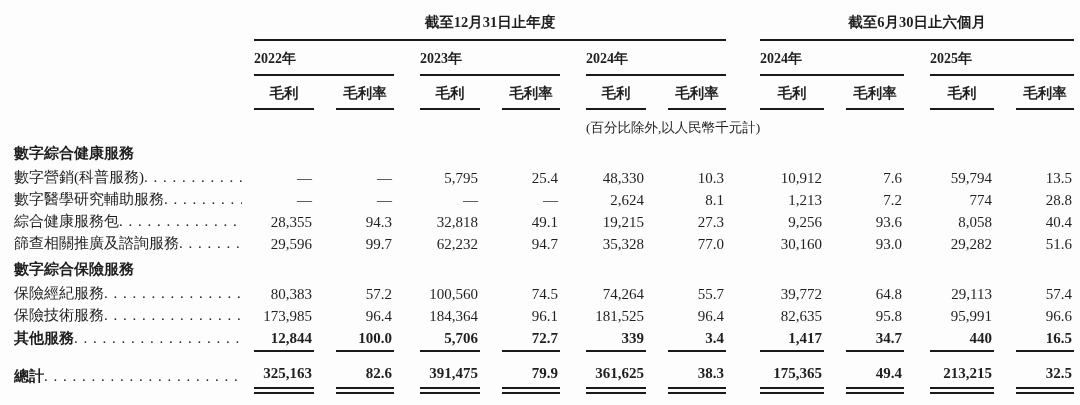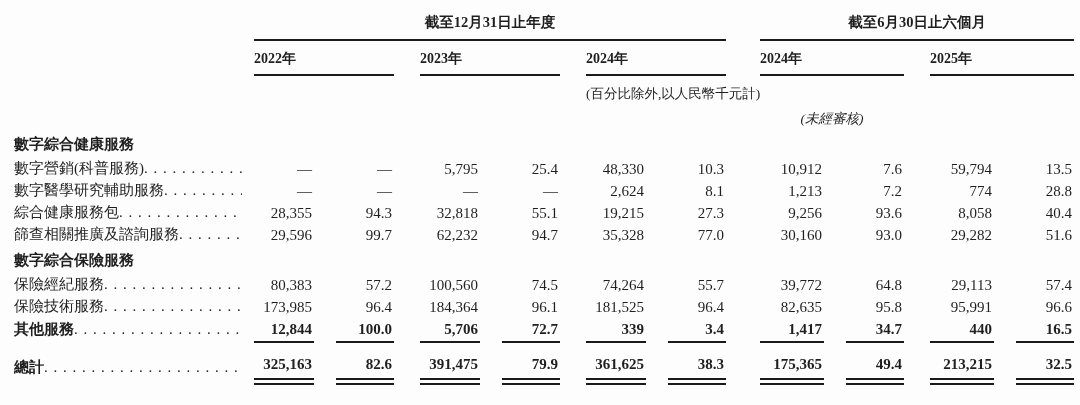--- a/index.html
+++ b/index.html
@@ -137,29 +137,46 @@
         <th colspan="3">2022年</th>
         <td class="gap"></td>
         <th colspan="3">2023年</th>
         <td class="gap"></td>
         <th colspan="3">2024年</th>
         <td class="gap"></td>
         <th colspan="3">2024年</th>
         <td class="gap"></td>
         <th colspan="3">2025年</th>
       </tr>
+      <tr class="measure-row">
+        <td></td>
+        <th>毛利</th>
+        <td class="gap"></td>
+        <th>毛利率</th>
+        <td class="gap"></td>
+        <th>毛利</th>
+        <td class="gap"></td>
+        <th>毛利率</th>
+        <td class="gap"></td>
+        <th>毛利</th>
+        <td class="gap"></td>
+        <th>毛利率</th>
+        <td class="gap"></td>
+        <th>毛利</th>
+        <td class="gap"></td>
+        <th>毛利率</th>
+        <td class="gap"></td>
+        <th>毛利</th>
+        <td class="gap"></td>
+        <th>毛利率</th>
+      </tr>
       <tr>
         <td colspan="9"></td>
         <td colspan="3" class="note">(百分比除外,以人民幣千元計)</td>
         <td colspan="8"></td>
-      </tr>
-      <tr>
-        <td colspan="13"></td>
-        <td colspan="3" class="note italic">(未經審核)</td>
-        <td colspan="4"></td>
       </tr>
     </thead>
 
     <tbody>
         <tr class="r-section">
           <td colspan="20">數字綜合健康服務</td>
         </tr>
         <tr class="r-data">
           <td class="lbl">
             <div class="lbl-flex">
@@ -220,21 +237,21 @@
               <span>綜合健康服務包</span>
               <span class="dots"></span>
             </div>
           </td>
           <td class="val">28,355</td>
           <td class="gap"></td>
           <td class="val">94.3</td>
           <td class="gap"></td>
           <td class="val">32,818</td>
           <td class="gap"></td>
-          <td class="val">55.1</td>
+          <td class="val">49.1</td>
           <td class="gap"></td>
           <td class="val">19,215</td>
           <td class="gap"></td>
           <td class="val">27.3</td>
           <td class="gap"></td>
           <td class="val">9,256</td>
           <td class="gap"></td>
           <td class="val">93.6</td>
           <td class="gap"></td>
           <td class="val">8,058</td>

